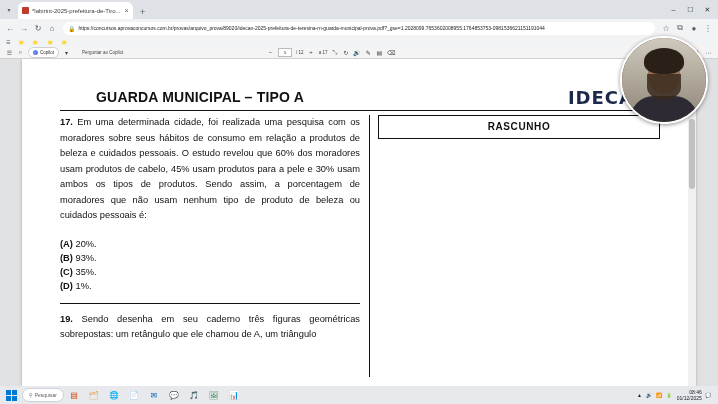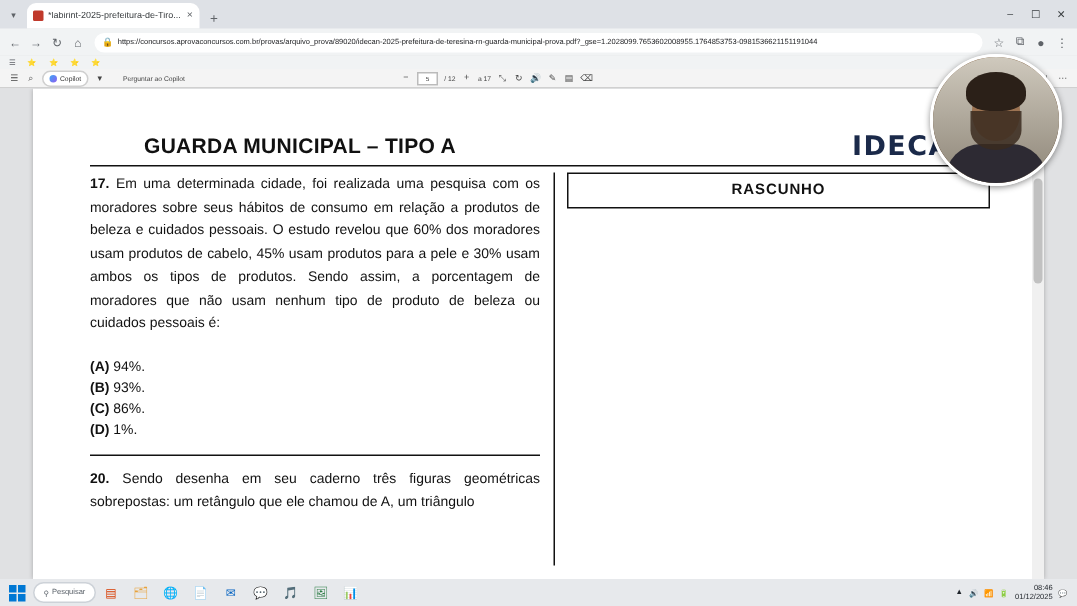--- a/index.html
+++ b/index.html
@@ -497,38 +497,38 @@
       <div id="col-divider"></div>
 
       <div class="column" id="col-left">
         <div class="q-block">
           <span class="q-num">17.</span>
           <span>Em uma determinada cidade, foi realizada uma pesquisa com os moradores sobre seus hábitos de consumo em relação a produtos de beleza e cuidados pessoais. O estudo revelou que 60% dos moradores usam produtos de cabelo, 45% usam produtos para a pele e 30% usam ambos os tipos de produtos. Sendo assim, a porcentagem de moradores que não usam nenhum tipo de produto de beleza ou cuidados pessoais é:</span>
         </div>
         <div class="choices">
           <div class="choice">
             <b>(A)</b>
-            <span>94%.</span>
+            <span>20%.</span>
           </div>
           <div class="choice">
             <b>(B)</b>
             <span>93%.</span>
           </div>
           <div class="choice">
             <b>(C)</b>
-            <span>86%.</span>
+            <span>35%.</span>
           </div>
           <div class="choice">
             <b>(D)</b>
             <span>1%.</span>
           </div>
         </div>
         <div class="divider"></div>
         <div class="q-block">
-          <span class="q-num">20.</span>
+          <span class="q-num">19.</span>
           <span>Sendo desenha em seu caderno três figuras geométricas sobrepostas: um retângulo que ele chamou de A, um triângulo</span>
         </div>
       </div>
 
       <div class="column" id="col-right">
         <div id="rascunho-box">
           <span>RASCUNHO</span>
         </div>
       </div>
 

